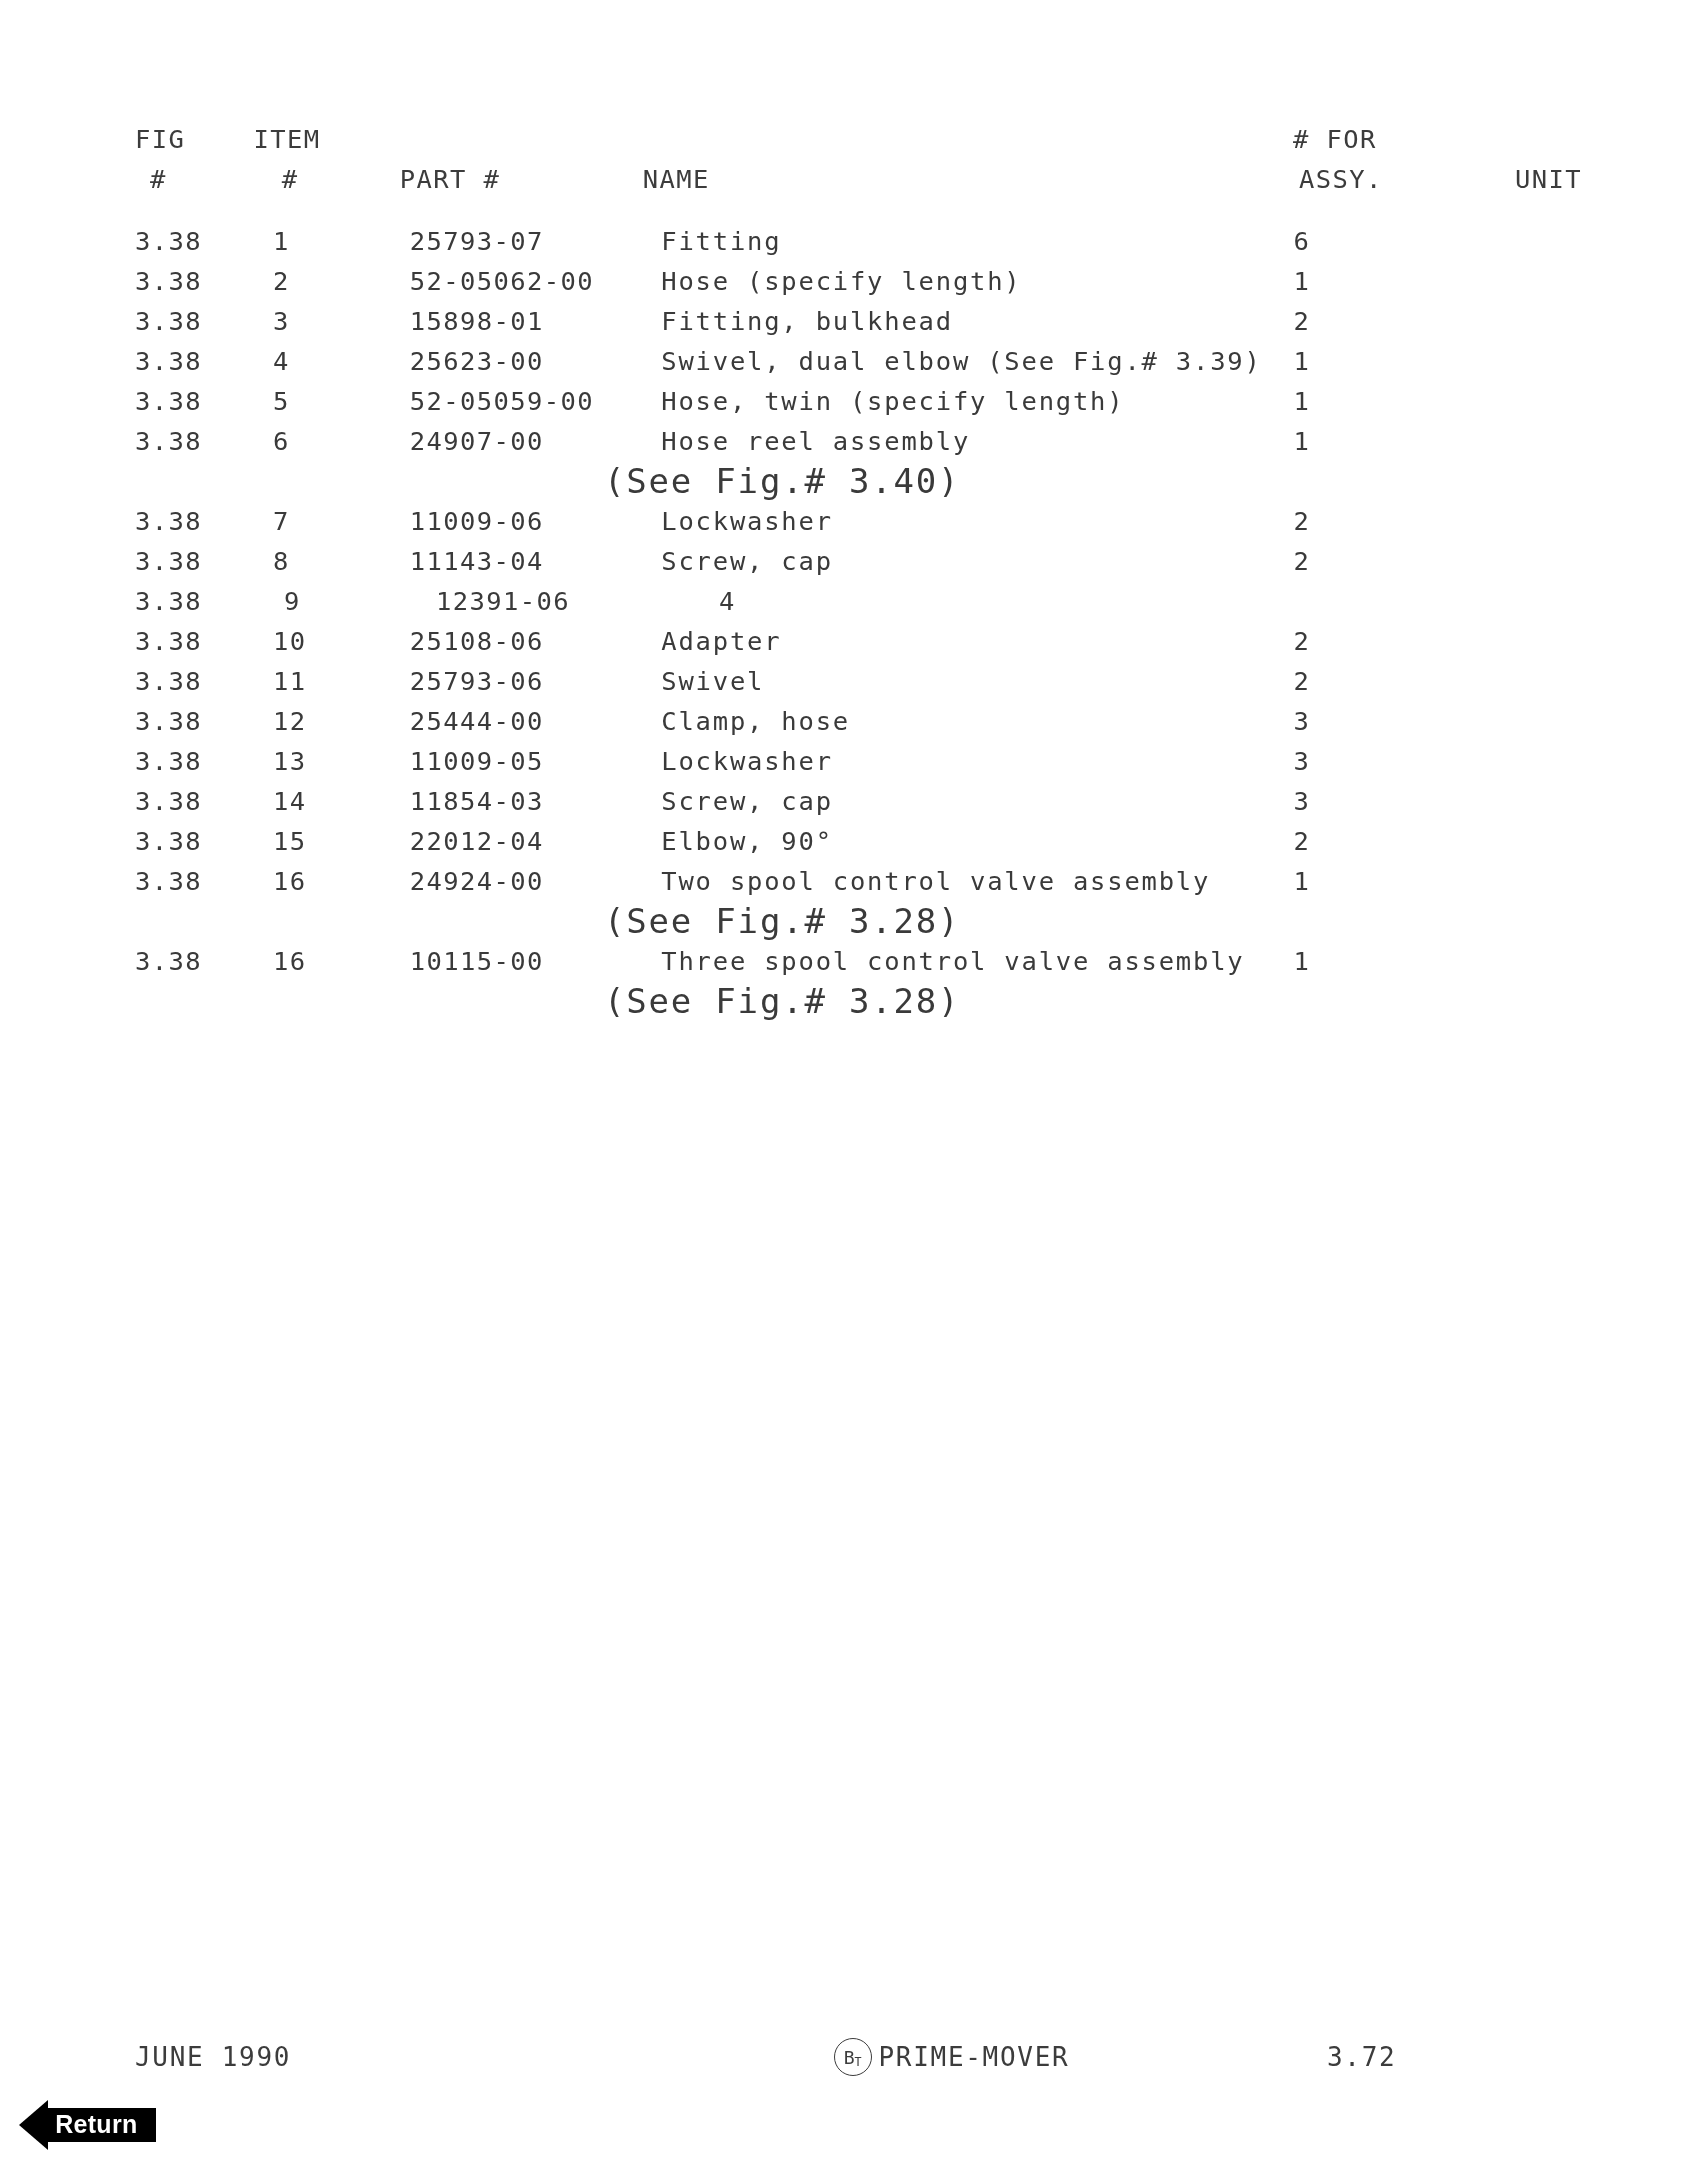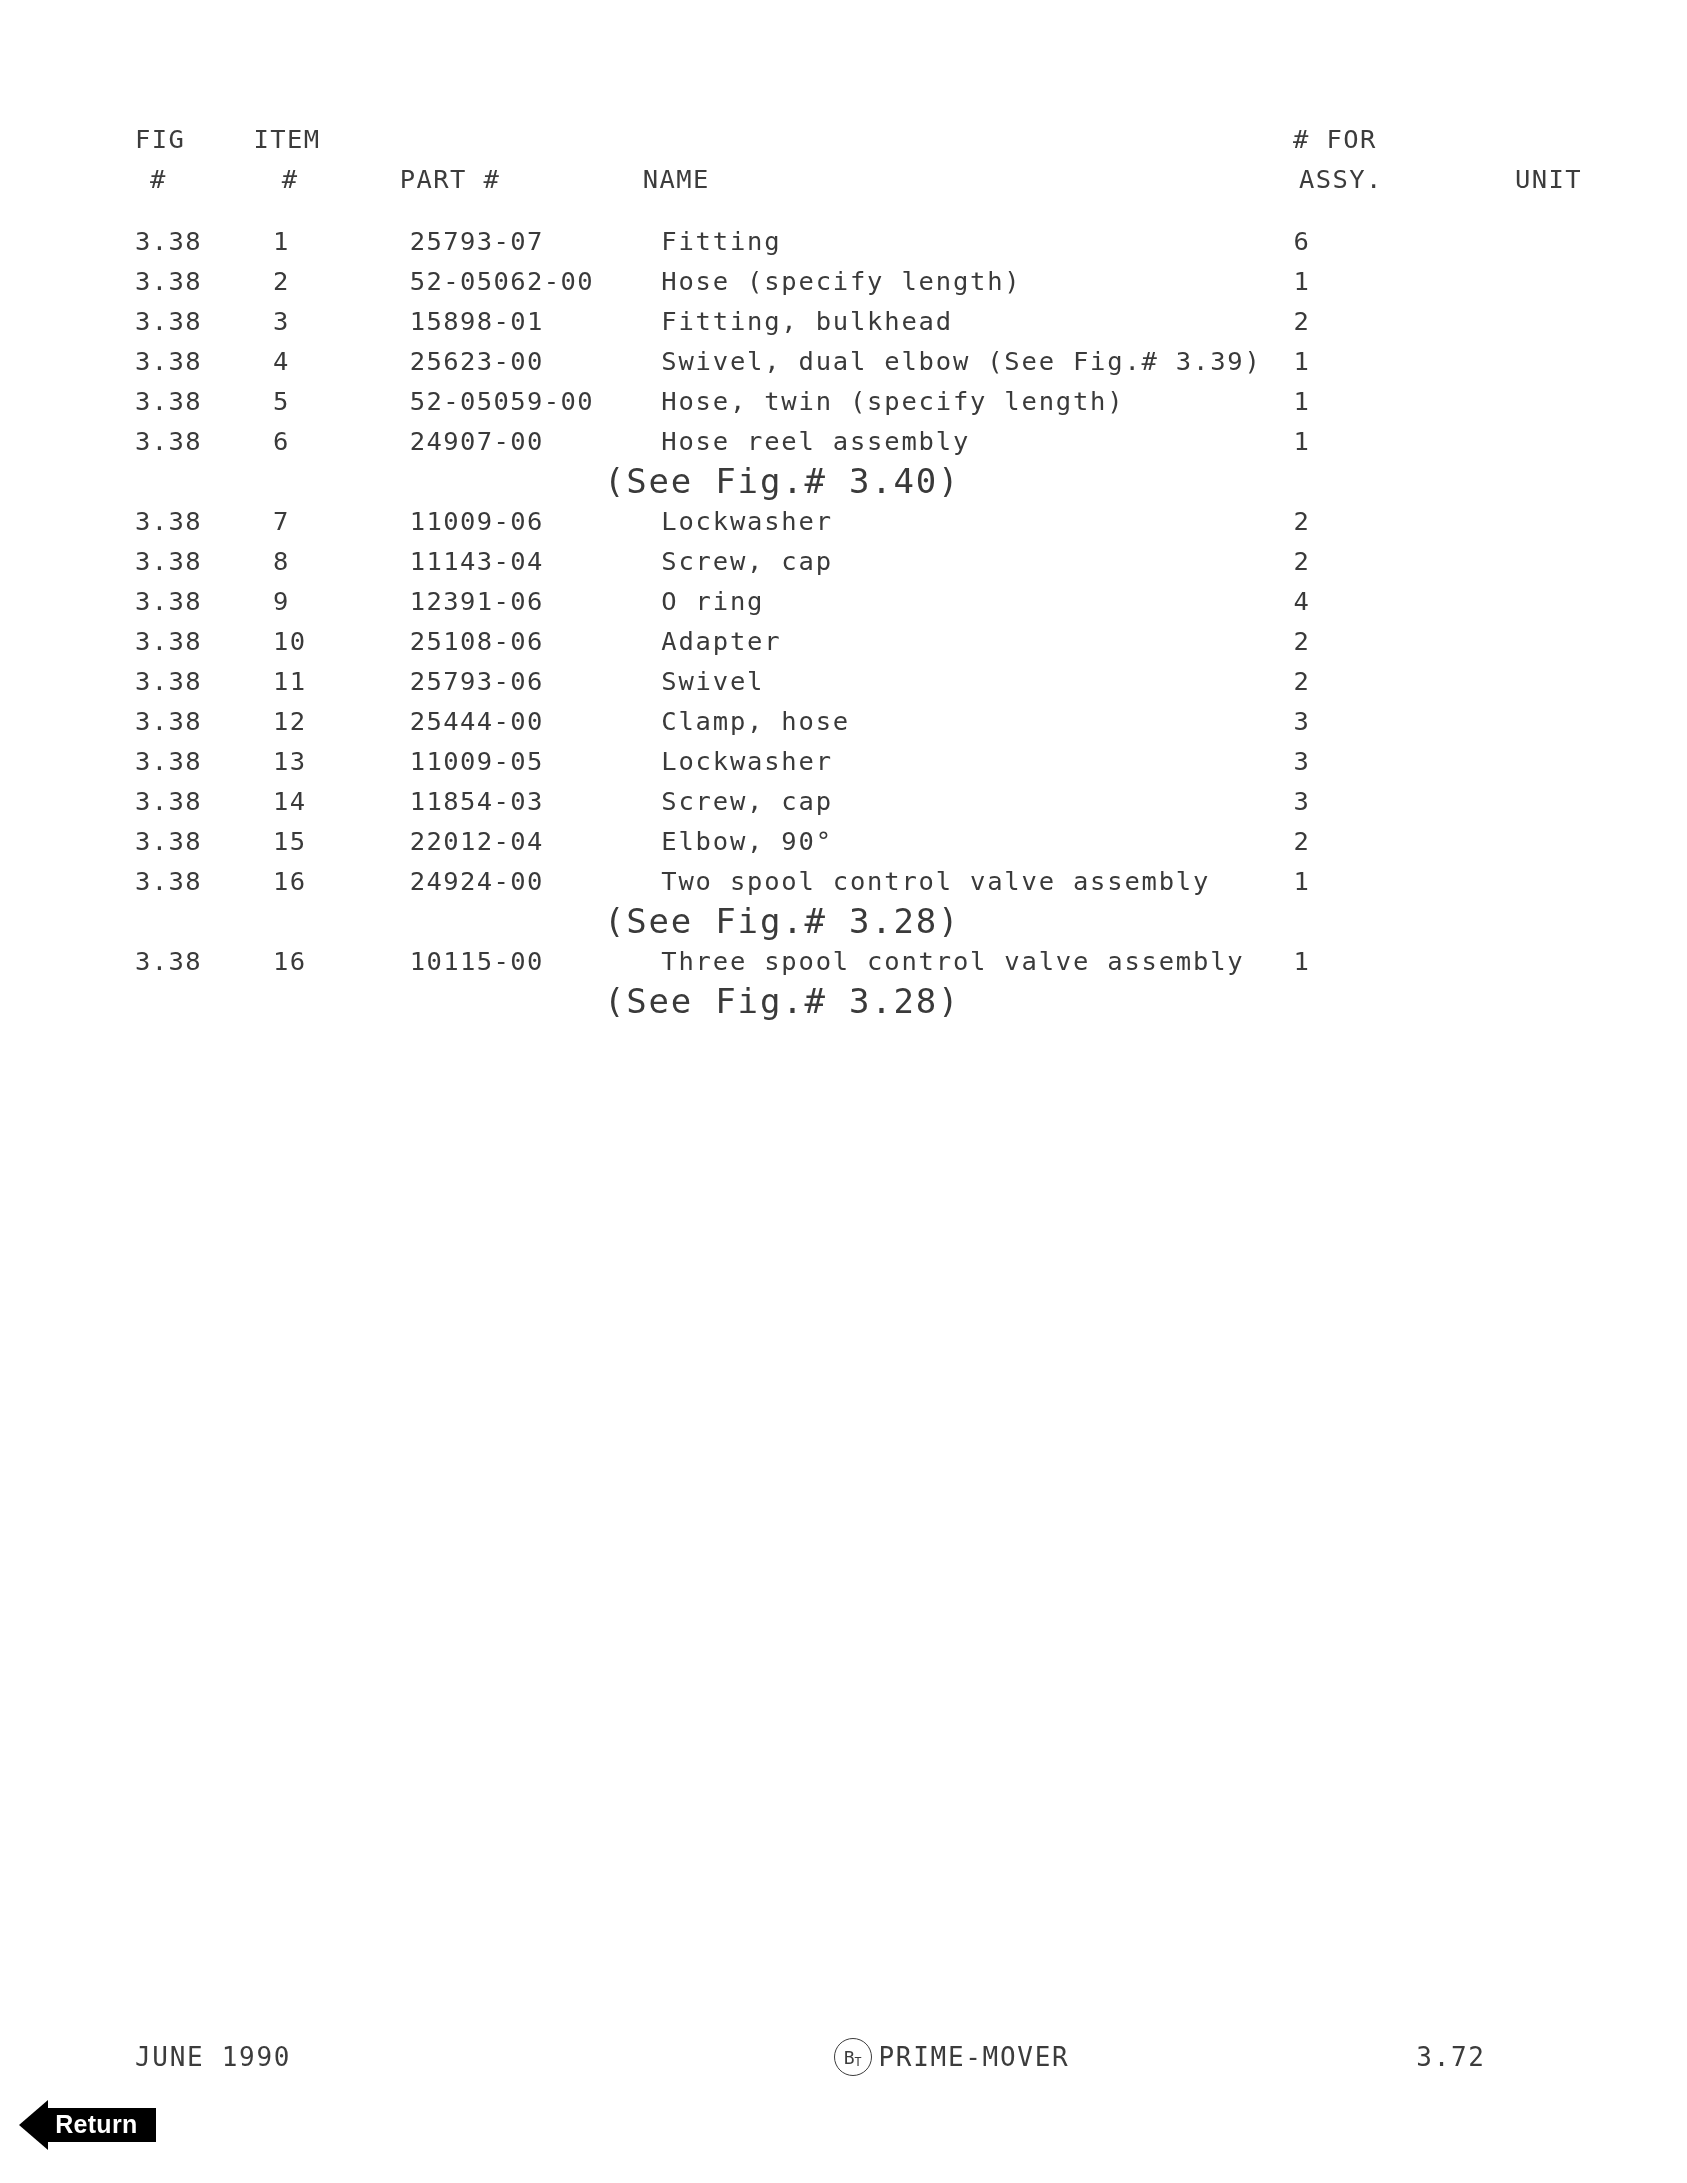--- a/index.html
+++ b/index.html
@@ -81,21 +81,21 @@
     display: flex;
     align-items: center;
     font-size: 26px;
     letter-spacing: 1.7px;
     white-space: pre;
     color: #3c3c3c;
     margin-top: 12px;
   }
   #footer .f-date { width: 441px; text-align: left; }
   #footer .f-center { flex: 1; display: flex; align-items: center; justify-content: center; }
-  #footer .f-page { width: 248px; text-align: center; }
+  #footer .f-page { width: 248px; text-align: left; }
 
   .bt-logo {
     display: inline-flex;
     align-items: center;
     justify-content: center;
     width: 36px;
     height: 36px;
     border: 1.4px solid #3c3c3c;
     border-radius: 50%;
     font-size: 18px;
@@ -165,21 +165,21 @@
     <div id="rows-host">
         <div class="data-row"><span class="c-fig">3.38</span><span class="c-item">1</span><span class="c-part">25793-07</span><span class="c-name name-txt">Fitting</span><span class="c-assy">6</span><span class="c-unit"></span></div>
         <div class="data-row"><span class="c-fig">3.38</span><span class="c-item">2</span><span class="c-part">52-05062-00</span><span class="c-name name-txt">Hose (specify length)</span><span class="c-assy">1</span><span class="c-unit"></span></div>
         <div class="data-row"><span class="c-fig">3.38</span><span class="c-item">3</span><span class="c-part">15898-01</span><span class="c-name name-txt">Fitting, bulkhead</span><span class="c-assy">2</span><span class="c-unit"></span></div>
         <div class="data-row"><span class="c-fig">3.38</span><span class="c-item">4</span><span class="c-part">25623-00</span><span class="c-name name-txt">Swivel, dual elbow (See Fig.# 3.39)</span><span class="c-assy">1</span><span class="c-unit"></span></div>
         <div class="data-row"><span class="c-fig">3.38</span><span class="c-item">5</span><span class="c-part">52-05059-00</span><span class="c-name name-txt">Hose, twin (specify length)</span><span class="c-assy">1</span><span class="c-unit"></span></div>
         <div class="data-row"><span class="c-fig">3.38</span><span class="c-item">6</span><span class="c-part">24907-00</span><span class="c-name name-txt">Hose reel assembly</span><span class="c-assy">1</span><span class="c-unit"></span></div>
         <div class="cont-row"><span class="spacer"></span><span class="c-name name-txt">(See Fig.# 3.40)</span></div>
         <div class="data-row"><span class="c-fig">3.38</span><span class="c-item">7</span><span class="c-part">11009-06</span><span class="c-name name-txt">Lockwasher</span><span class="c-assy">2</span><span class="c-unit"></span></div>
         <div class="data-row"><span class="c-fig">3.38</span><span class="c-item">8</span><span class="c-part">11143-04</span><span class="c-name name-txt">Screw, cap</span><span class="c-assy">2</span><span class="c-unit"></span></div>
-        <div class="data-row"><span class="c-fig">3.38</span><span class="c-item">9</span><span class="c-part">12391-06</span><span class="c-name name-txt">O ring</span><span class="c-assy">4</span><span class="c-unit"></span></div>
+        <div class="data-row"><span class="c-fig">3.38</span><span class="c-item">9</span><span class="c-part">12391-06</span><span class="c-assy">4</span><span class="c-unit"></span></div>
         <div class="data-row"><span class="c-fig">3.38</span><span class="c-item">10</span><span class="c-part">25108-06</span><span class="c-name name-txt">Adapter</span><span class="c-assy">2</span><span class="c-unit"></span></div>
         <div class="data-row"><span class="c-fig">3.38</span><span class="c-item">11</span><span class="c-part">25793-06</span><span class="c-name name-txt">Swivel</span><span class="c-assy">2</span><span class="c-unit"></span></div>
         <div class="data-row"><span class="c-fig">3.38</span><span class="c-item">12</span><span class="c-part">25444-00</span><span class="c-name name-txt">Clamp, hose</span><span class="c-assy">3</span><span class="c-unit"></span></div>
         <div class="data-row"><span class="c-fig">3.38</span><span class="c-item">13</span><span class="c-part">11009-05</span><span class="c-name name-txt">Lockwasher</span><span class="c-assy">3</span><span class="c-unit"></span></div>
         <div class="data-row"><span class="c-fig">3.38</span><span class="c-item">14</span><span class="c-part">11854-03</span><span class="c-name name-txt">Screw, cap</span><span class="c-assy">3</span><span class="c-unit"></span></div>
         <div class="data-row"><span class="c-fig">3.38</span><span class="c-item">15</span><span class="c-part">22012-04</span><span class="c-name name-txt">Elbow, 90°</span><span class="c-assy">2</span><span class="c-unit"></span></div>
         <div class="data-row"><span class="c-fig">3.38</span><span class="c-item">16</span><span class="c-part">24924-00</span><span class="c-name name-txt">Two spool control valve assembly</span><span class="c-assy">1</span><span class="c-unit"></span></div>
         <div class="cont-row"><span class="spacer"></span><span class="c-name name-txt">(See Fig.# 3.28)</span></div>
         <div class="data-row"><span class="c-fig">3.38</span><span class="c-item">16</span><span class="c-part">10115-00</span><span class="c-name name-txt">Three spool control valve assembly</span><span class="c-assy">1</span><span class="c-unit"></span></div>
         <div class="cont-row"><span class="spacer"></span><span class="c-name name-txt">(See Fig.# 3.28)</span></div>

